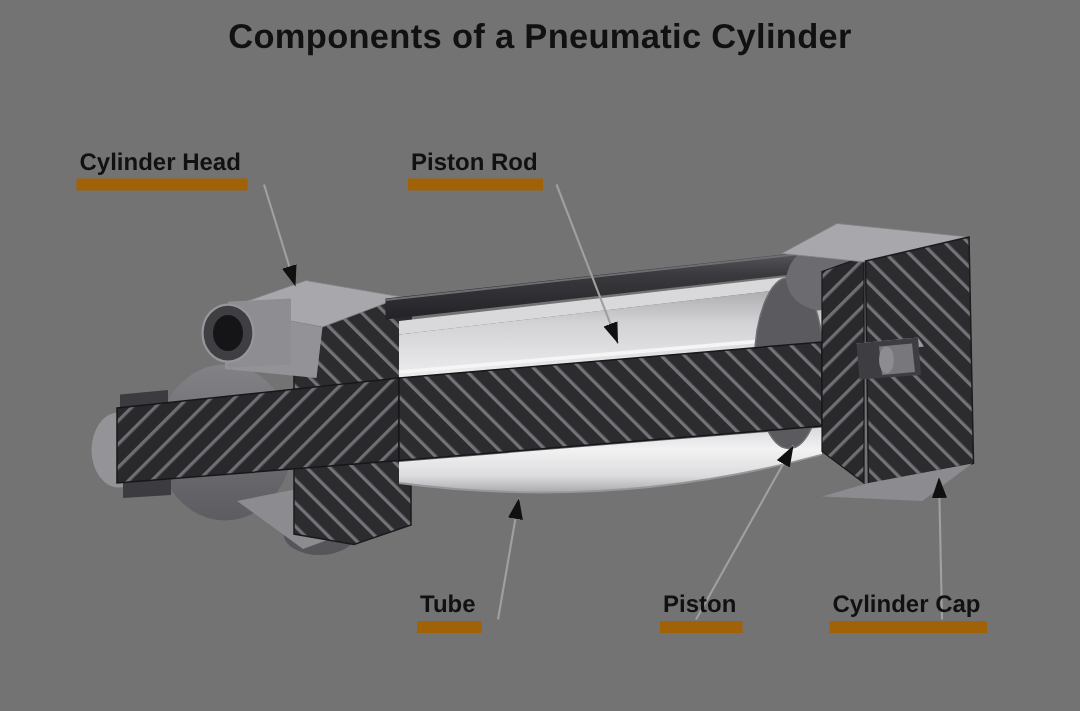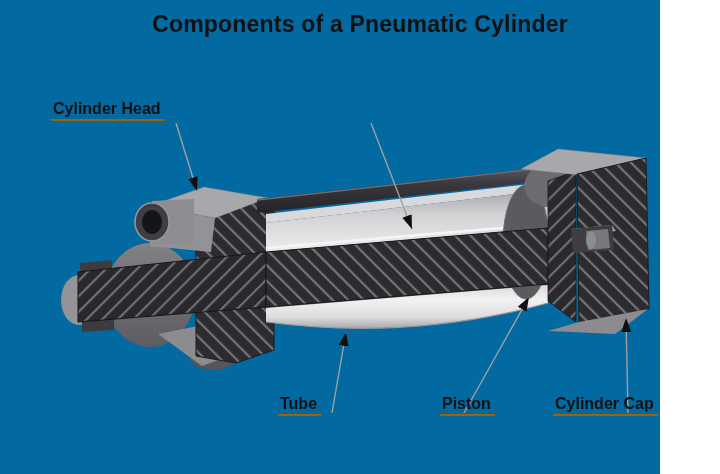--- a/index.html
+++ b/index.html
@@ -1,32 +1,32 @@
 <!DOCTYPE html>
 <html><head>
 <meta charset="utf-8">
 <style>
   html,body{margin:0;padding:0;background:#ffffff;}
   .stage{
     position:relative;
-    width:660px;height:474px;
-    background:#0369a1;
+    width:720px;height:474px;
+    background:#737373;
     overflow:hidden;
     font-family:"Liberation Sans", sans-serif;
   }
   .title{
     position:absolute;left:0;top:11px;width:720px;
     text-align:center;
     font-size:23px;font-weight:bold;color:#111111;
     letter-spacing:0.2px;
   }
   .part-label{
     position:absolute;
     font-size:16px;font-weight:bold;color:#111111;
-    border-bottom:2px solid #a16207;
+    border-bottom:8px solid #a16207;
     padding:0 4px 1px 2px;
     white-space:nowrap;
     line-height:18px;
   }
   .lbl-cylinder-head{left:51px;top:100px;}
   .lbl-piston-rod{left:272px;top:100px;}
   .lbl-tube{left:278px;top:395px;}
   .lbl-piston{left:398px;top:395px;margin-left:42px;}
   .lbl-cylinder-cap{left:514px;top:395px;margin-left:39px;}
   svg{position:absolute;left:0;top:0;}
@@ -122,17 +122,18 @@
       <line x1="371" y1="123" x2="412" y2="229" marker-end="url(#arrow)"></line>
       <line x1="332" y1="413" x2="346" y2="332" marker-end="url(#arrow)"></line>
       <line x1="464" y1="413" x2="529" y2="297" marker-end="url(#arrow)"></line>
       <line x1="628" y1="413" x2="626" y2="318" marker-end="url(#arrow)"></line>
     </g>
   </svg>
 
   <div class="title">Components of a Pneumatic Cylinder</div>
 
   <div class="part-label lbl-cylinder-head">Cylinder Head</div>
+  <div class="part-label lbl-piston-rod">Piston Rod</div>
   <div class="part-label lbl-tube">Tube</div>
   <div class="part-label lbl-piston">Piston</div>
   <div class="part-label lbl-cylinder-cap">Cylinder Cap</div>
 
 </div>
 
 </body></html>

